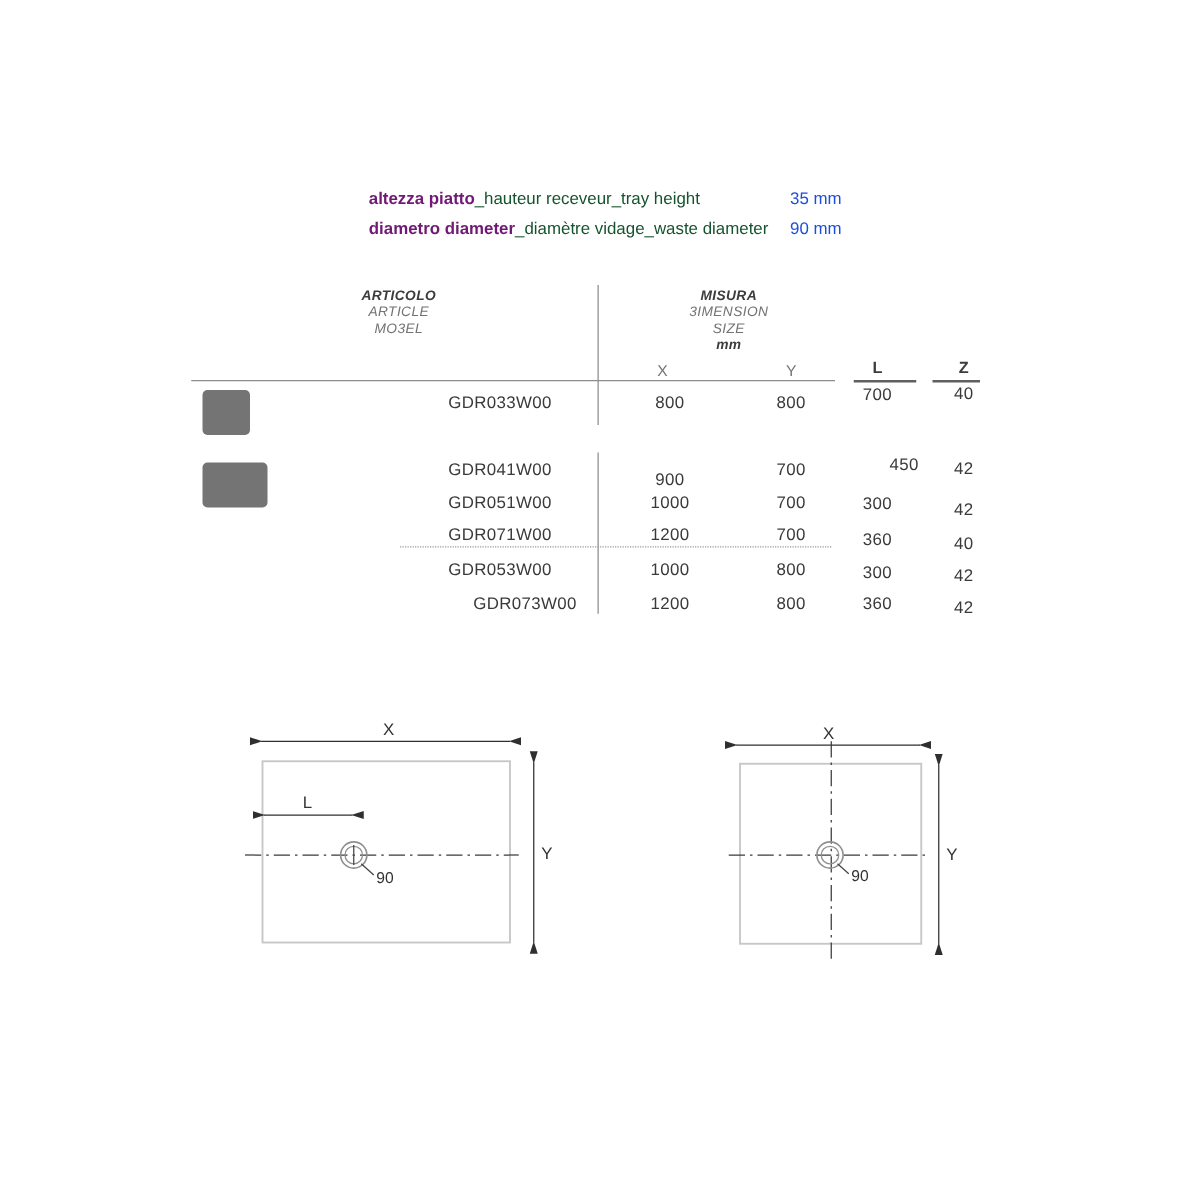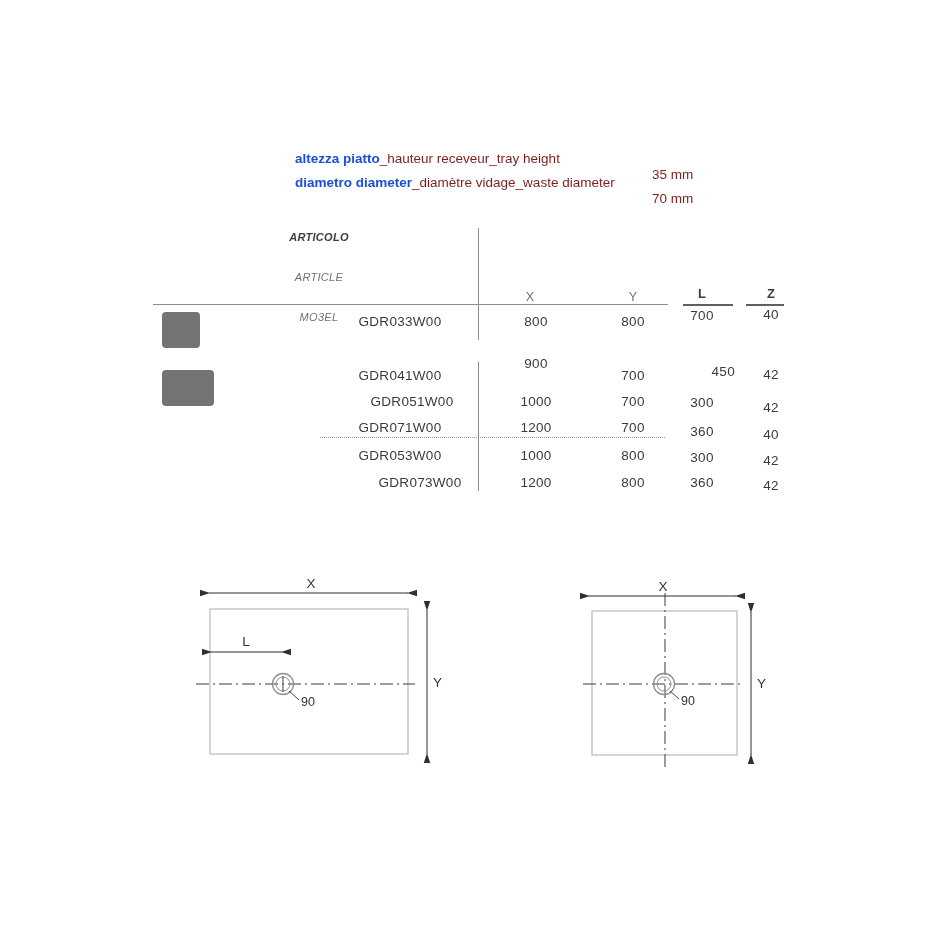--- a/index.html
+++ b/index.html
@@ -2,27 +2,27 @@
 <html><head>
 <meta charset="utf-8">
 <style>
   html,body{margin:0;padding:0;background:#fff;}
   #canvas{
     position:relative;width:951px;height:951px;background:#ffffff;
     font-family:"Liberation Sans","DejaVu Sans",sans-serif;color:#3a3a3a;overflow:hidden;
   }
   
   .spec-row{position:absolute;left:295px;width:480px;height:16px;line-height:16px;font-size:13.5px;white-space:nowrap;}
-  .spec-bold{font-weight:bold;color:#1d4ed8;}
-  .spec-rest{font-weight:normal;color:#7f1d1d;}
-  .spec-val{position:absolute;left:337px;top:16px;color:#7f1d1d;margin-left:20px;}
+  .spec-bold{font-weight:bold;color:#701a75;}
+  .spec-rest{font-weight:normal;color:#14532d;}
+  .spec-val{position:absolute;left:337px;top:0;color:#1d4ed8;}
   
   .hdr-block{position:absolute;width:120px;text-align:center;font-size:11px;line-height:13px;letter-spacing:.3px;font-style:italic;}
   .hdr-bold{font-weight:bold;color:#3c3c3c;}
-  .hdr-gray{font-weight:normal;color:#737373;margin-top:27px;}
+  .hdr-gray{font-weight:normal;color:#737373;}
   .col-head{position:absolute;width:60px;text-align:center;height:14px;line-height:14px;}
   .col-head.gray{font-size:12.5px;color:#737373;}
   .col-head.bold{font-size:13px;font-weight:bold;color:#3c3c3c;}
   
   .rule-h{position:absolute;height:1px;background:#8d8d8d;}
   .rule-h.dark{height:1.5px;background:#5f5f5f;}
   .rule-v{position:absolute;width:1px;background:#8d8d8d;}
   .rule-dotted{position:absolute;height:0;border-top:1px dotted #9b9b9b;}
   
   .swatch{position:absolute;background:#747474;border-radius:4px;}
@@ -35,27 +35,33 @@
 <body>
 
 <div id="canvas">
 
   <div class="spec-row" style="top:151px">
     <span class="spec-bold">altezza piatto</span><span class="spec-rest">_hauteur receveur_tray height</span>
     <span class="spec-val">35 mm</span>
   </div>
   <div class="spec-row" style="top:175px">
     <span class="spec-bold">diametro diameter</span><span class="spec-rest">_diamètre vidage_waste diameter</span>
-    <span class="spec-val">70 mm</span>
+    <span class="spec-val">90 mm</span>
   </div>
 
   <div class="hdr-block" style="left:259px;top:231px">
     <div class="hdr-bold">ARTICOLO</div>
     <div class="hdr-gray">ARTICLE</div>
     <div class="hdr-gray">MO3EL</div>
+  </div>
+  <div class="hdr-block" style="left:523px;top:231px">
+    <div class="hdr-bold">MISURA</div>
+    <div class="hdr-gray">3IMENSION</div>
+    <div class="hdr-gray">SIZE</div>
+    <div class="hdr-bold">mm</div>
   </div>
   <div class="col-head gray" style="left:500px;top:290px">X</div>
   <div class="col-head gray" style="left:603px;top:290px">Y</div>
   <div class="col-head bold" style="left:672px;top:287px">L</div>
   <div class="col-head bold" style="left:741px;top:287px">Z</div>
 
   <div class="rule-h" style="left:153px;top:304px;width:515px"></div>
   <div class="rule-h dark" style="left:683px;top:304px;width:50px"></div>
   <div class="rule-h dark" style="left:746px;top:304px;width:38px"></div>
   <div class="rule-v" style="left:478px;top:228px;height:112px"></div>
@@ -65,25 +71,25 @@
   <div class="swatch" style="left:162px;top:312px;width:38px;height:36px"></div>
   <div class="swatch" style="left:162px;top:370px;width:52px;height:36px"></div>
 
   <div id="table-rows">
       <div class="cell" style="left: 350px; width: 100px; top: 314px;">GDR033W00</div>
       <div class="cell" style="left: 482px; width: 108px; top: 314px;">800</div>
       <div class="cell" style="left: 579px; width: 108px; top: 314px;">800</div>
       <div class="cell" style="left: 669px; width: 66px; top: 308px;">700</div>
       <div class="cell" style="left: 747px; width: 48px; top: 307px;">40</div>
       <div class="cell" style="left: 350px; width: 100px; top: 368px;">GDR041W00</div>
-      <div class="cell" style="left: 482px; width: 108px; top: 356px;">900</div>
+      <div class="cell" style="left: 482px; width: 108px; top: 376px;">900</div>
       <div class="cell" style="left: 579px; width: 108px; top: 368px;">700</div>
       <div class="cell" style="left: 669px; width: 66px; top: 364px; text-align: right;">450</div>
       <div class="cell" style="left: 747px; width: 48px; top: 367px;">42</div>
-      <div class="cell" style="left: 362px; width: 100px; top: 394px; text-align: center;">GDR051W00</div>
+      <div class="cell" style="left: 350px; width: 100px; top: 394px; text-align: center;">GDR051W00</div>
       <div class="cell" style="left: 482px; width: 108px; top: 394px;">1000</div>
       <div class="cell" style="left: 579px; width: 108px; top: 394px;">700</div>
       <div class="cell" style="left: 669px; width: 66px; top: 395px;">300</div>
       <div class="cell" style="left: 747px; width: 48px; top: 400px;">42</div>
       <div class="cell" style="left: 350px; width: 100px; top: 420px;">GDR071W00</div>
       <div class="cell" style="left: 482px; width: 108px; top: 420px;">1200</div>
       <div class="cell" style="left: 579px; width: 108px; top: 420px;">700</div>
       <div class="cell" style="left: 669px; width: 66px; top: 424px;">360</div>
       <div class="cell" style="left: 747px; width: 48px; top: 427px;">40</div>
       <div class="cell" style="left: 350px; width: 100px; top: 448px;">GDR053W00</div>

